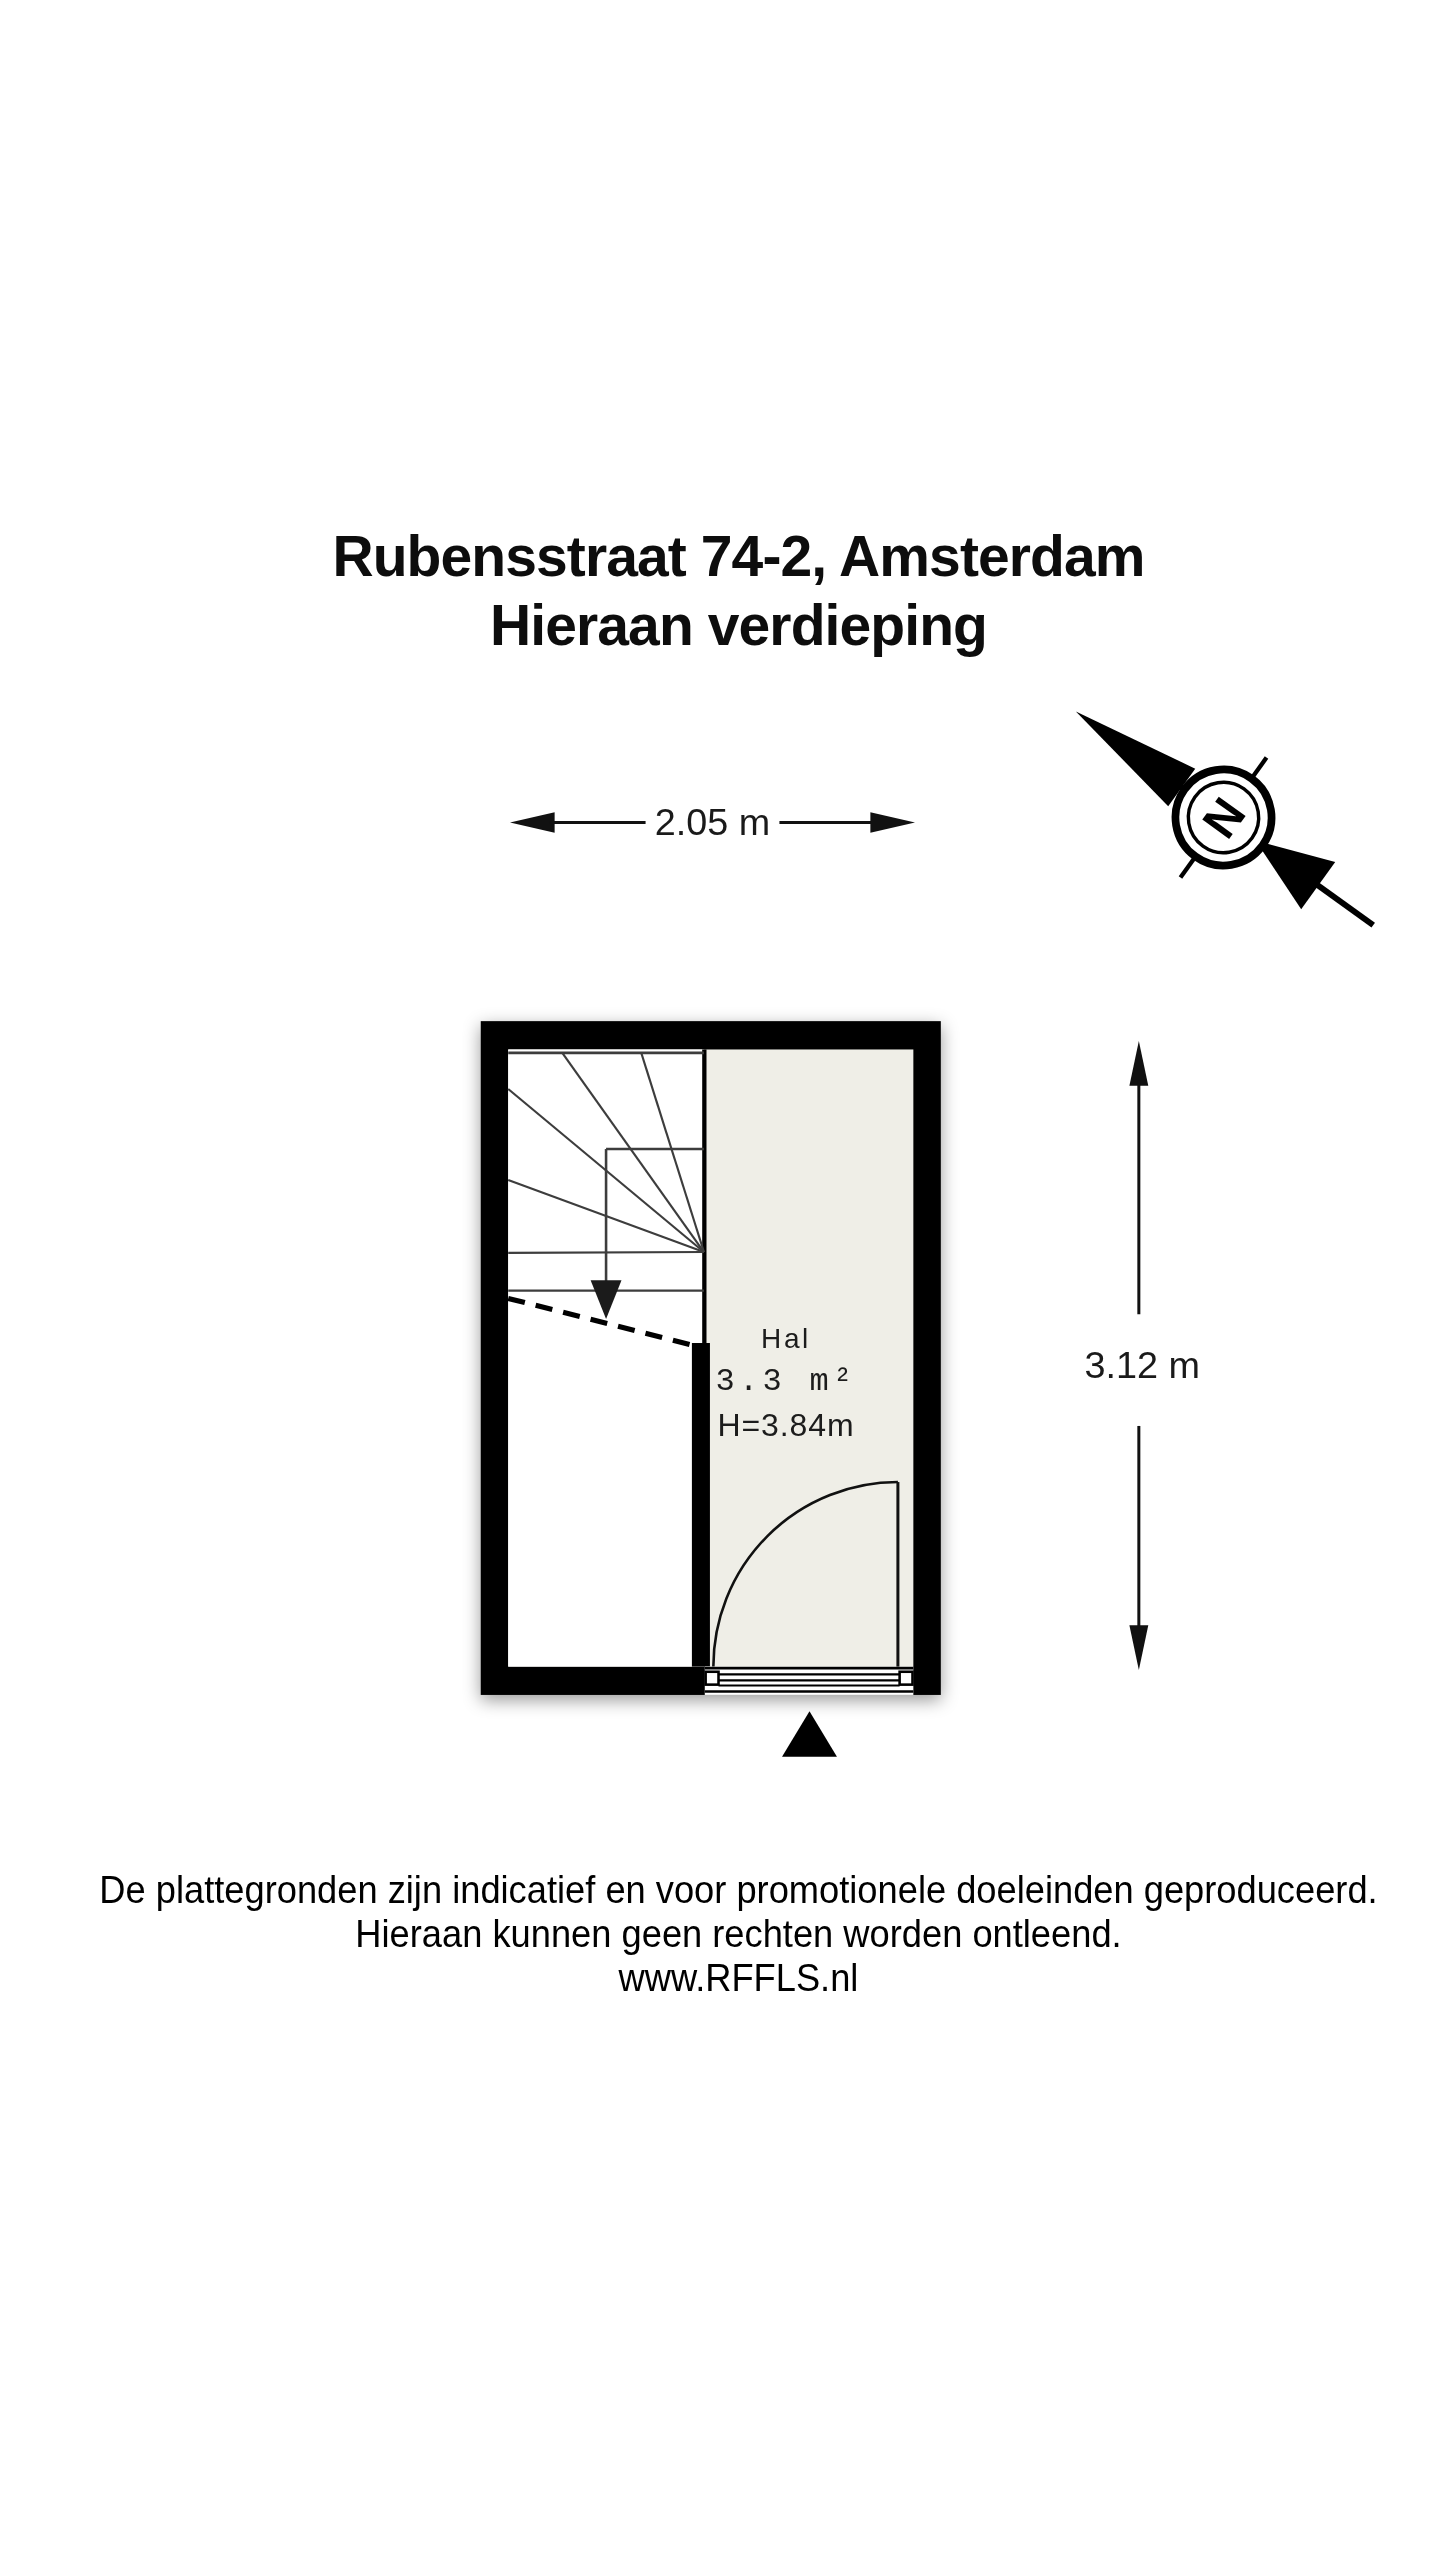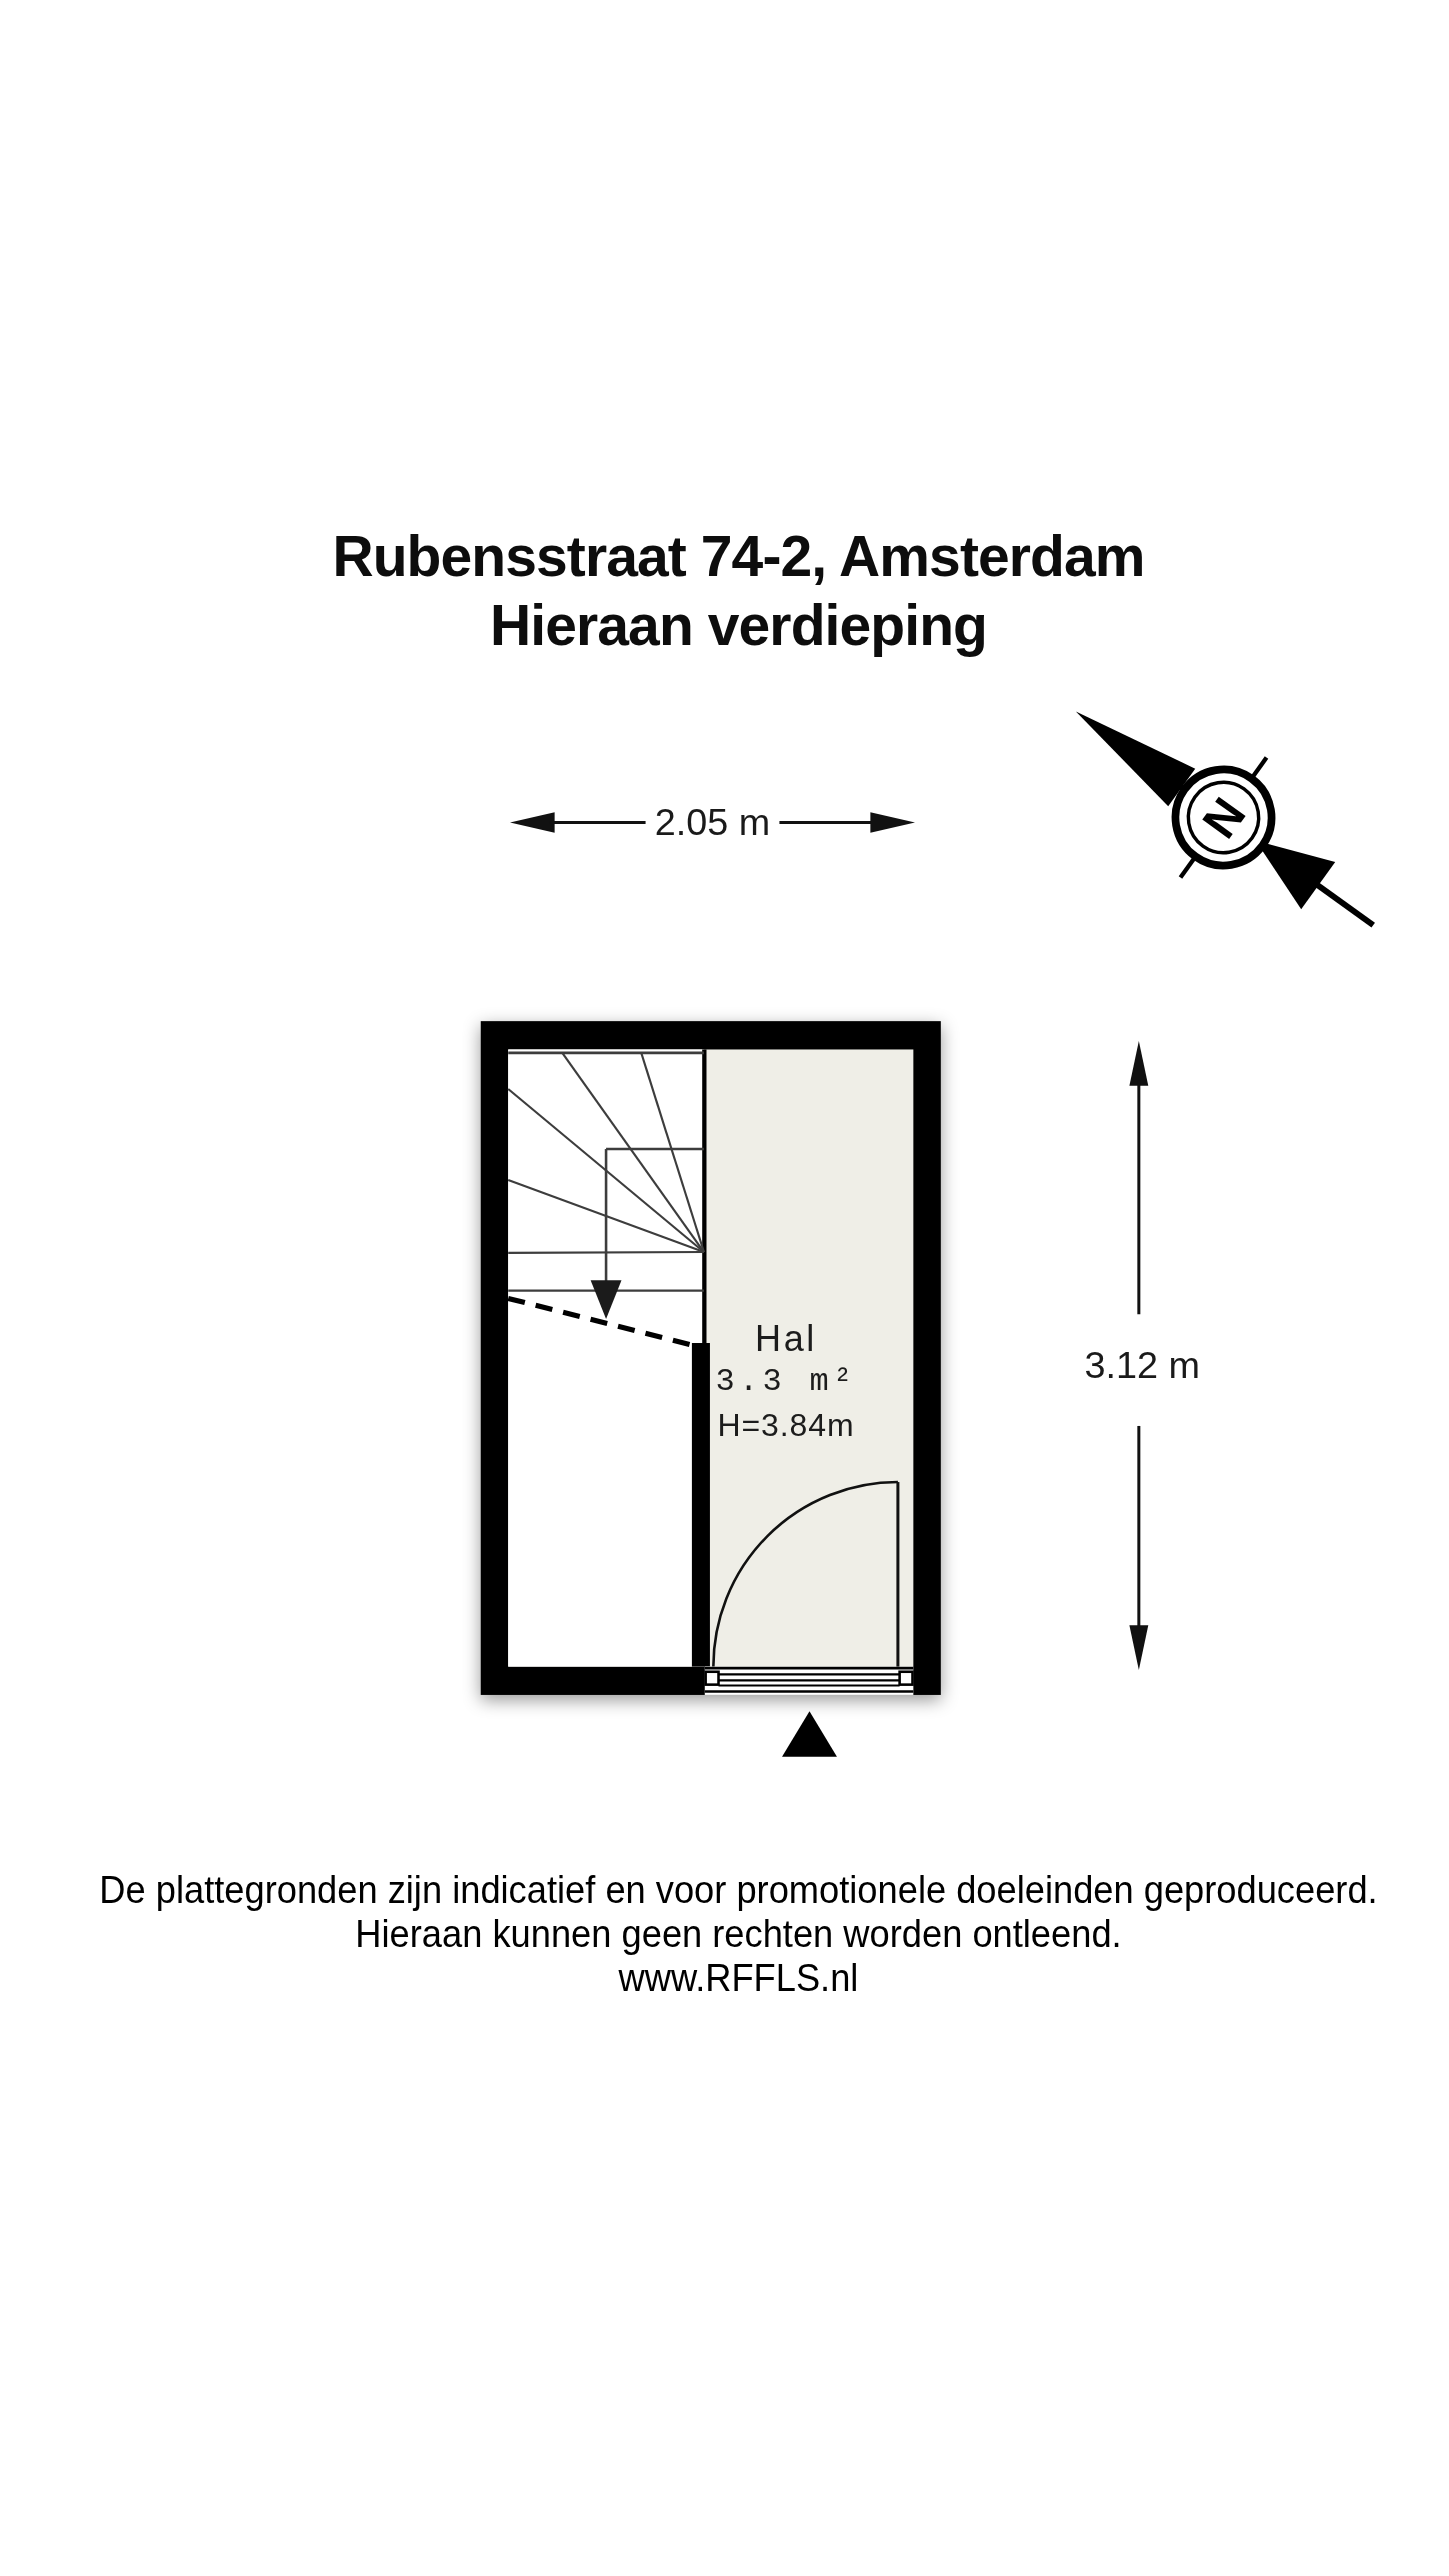--- a/index.html
+++ b/index.html
@@ -2,21 +2,21 @@
 <html style="font-size:13.7px"><head>
 <meta charset="utf-8">
 <style>
   html,body{margin:0;padding:0;background:#ffffff;}
   .page{position:relative;width:1449px;height:2576px;background:#ffffff;overflow:hidden;
         font-family:"Liberation Sans", sans-serif;color:#111;padding-left:28px;}
   .abs{position:absolute;}
   .title-block{top:522px;left:0;width:100%;text-align:center;
                font-weight:bold;font-size:57px;line-height:69px;color:#0d0d0d;letter-spacing:-0.9px;}
   .room-label{left:657px;top:1317px;width:258px;text-align:center;color:#1c1c1c;}
-  .room-label .rl1{font-size:36px;line-height:43px;letter-spacing:2.6px;}
+  .room-label .rl1{font-size:28px;line-height:43px;letter-spacing:2.6px;}
   .room-label .rl2{font-size:32px;line-height:43px;letter-spacing:4.3px;font-family:Liberation Mono, monospace;}
   .room-label .rl3{font-size:32px;line-height:45px;letter-spacing:0.9px;}
   .footer{top:1868px;left:0;width:100%;text-align:center;font-size:39px;line-height:44px;
           color:#000;transform:scaleX(0.93);transform-origin:center top;}
   .dim-text{font-size:44px;fill:#1a1a1a;font-family:"Liberation Sans",sans-serif;}
   .plan-shadow{filter:drop-shadow(0px 6px 10px rgba(0,0,0,0.40));}
   svg{display:block;}
 </style>
 </head>
 <body>

